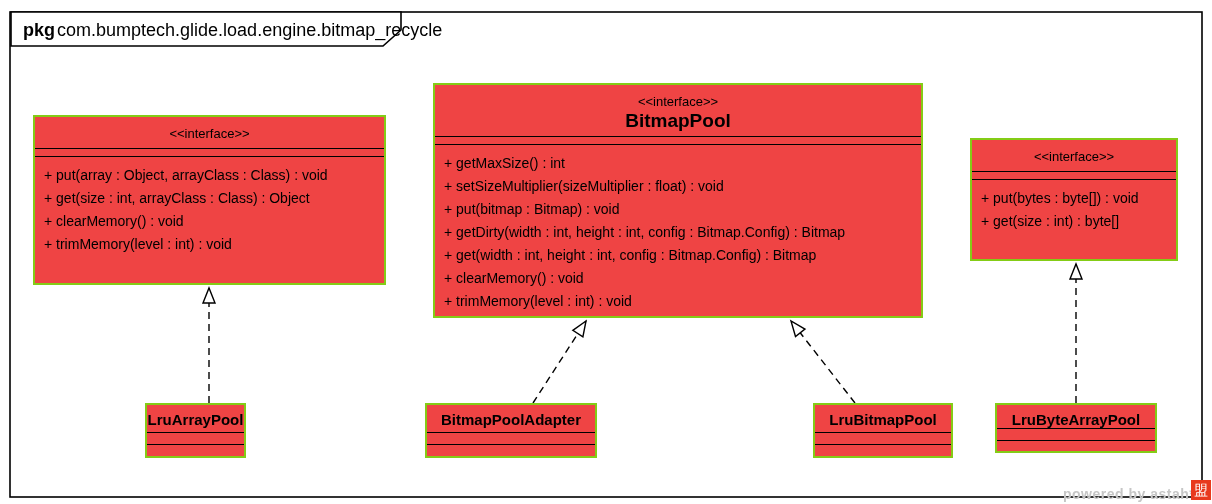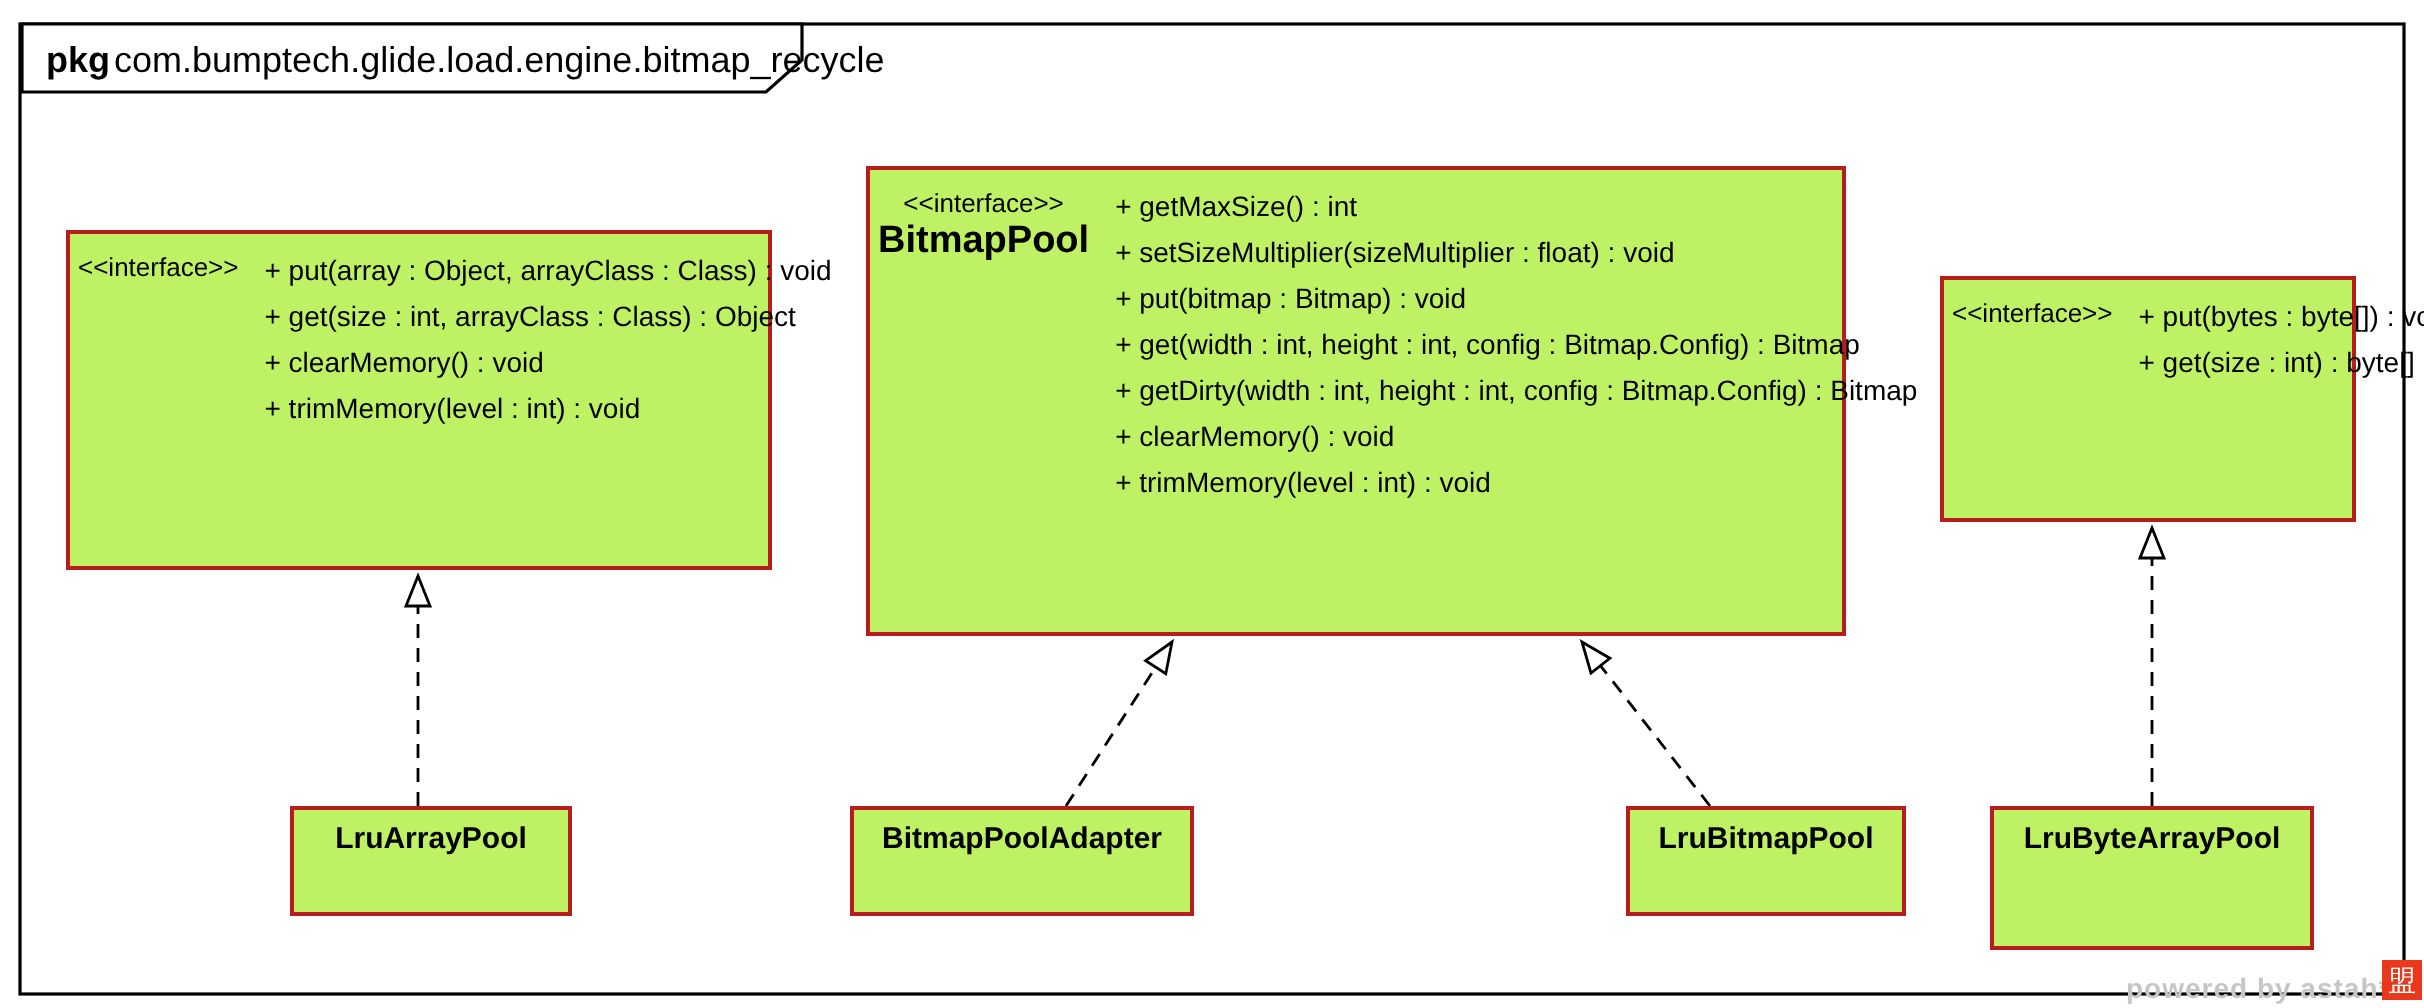--- a/index.html
+++ b/index.html
@@ -24,25 +24,25 @@
     z-index: 2;
     font-size: 18px;
     color: #000;
     white-space: nowrap;
   }
   .pkg-kw { font-weight: bold; margin-right: 2px; }
   
   .uml-box {
     position: absolute;
     z-index: 2;
-    background: #bef264;
-    border: 2px solid #b91c1c;
+    background: #ef4444;
+    border: 2px solid #84cc16;
     box-sizing: border-box;
     display: flex;
-    flex-direction: row;
+    flex-direction: column;
   }
   .if-hdr { text-align: center; padding: 8px 4px 5px 4px; }
   .stereotype { font-size: 13px; line-height: 18px; color: #000; }
   .box-name { font-size: 19px; font-weight: bold; line-height: 20px; color: #000; }
   .empty-strip {
     height: 7px;
     border-top: 1px solid #000;
     border-bottom: 1px solid #000;
   }
   .methods { padding: 7px 0 0 9px; }
@@ -162,57 +162,57 @@
   <div class="uml-box" style="left:433px; top:83px; width:490px; height:235px;">
     <div class="if-hdr">
       <div class="stereotype">&lt;&lt;interface&gt;&gt;</div>
       <div class="box-name">BitmapPool</div>
     </div>
     <div class="empty-strip"></div>
     <div class="methods">
       <div class="m">+ getMaxSize() : int</div>
       <div class="m">+ setSizeMultiplier(sizeMultiplier : float) : void</div>
       <div class="m">+ put(bitmap : Bitmap) : void</div>
+      <div class="m">+ getDirty(width : int, height : int, config : Bitmap.Config) : Bitmap</div>
       <div class="m">+ get(width : int, height : int, config : Bitmap.Config) : Bitmap</div>
-      <div class="m">+ getDirty(width : int, height : int, config : Bitmap.Config) : Bitmap</div>
       <div class="m">+ clearMemory() : void</div>
       <div class="m">+ trimMemory(level : int) : void</div>
     </div>
   </div>
 
   <div class="uml-box" style="left:970px; top:138px; width:208px; height:123px;">
     <div class="if-hdr">
       <div class="stereotype">&lt;&lt;interface&gt;&gt;</div>
     </div>
     <div class="empty-strip"></div>
     <div class="methods">
       <div class="m">+ put(bytes : byte[]) : void</div>
       <div class="m">+ get(size : int) : byte[]</div>
     </div>
   </div>
 
-  <div class="uml-box" style="left:145px; top:403px; width:141px; height:55px;">
+  <div class="uml-box" style="left:145px; top:403px; width:101px; height:55px;">
     <div class="cls-name">LruArrayPool</div>
     <div class="cls-strip"></div>
     <div class="cls-strip"></div>
   </div>
 
   <div class="uml-box" style="left:813px; top:403px; width:140px; height:55px;">
     <div class="cls-name">LruBitmapPool</div>
     <div class="cls-strip"></div>
     <div class="cls-strip"></div>
   </div>
 
   <div class="uml-box" style="left:425px; top:403px; width:172px; height:55px;">
     <div class="cls-name">BitmapPoolAdapter</div>
     <div class="cls-strip"></div>
     <div class="cls-strip"></div>
   </div>
 
-  <div class="uml-box" style="left:995px; top:403px; width:162px; height:72px;">
+  <div class="uml-box" style="left:995px; top:403px; width:162px; height:50px;">
     <div class="cls-name">LruByteArrayPool</div>
     <div class="cls-strip"></div>
     <div class="cls-strip"></div>
   </div>
 
   <div class="watermark">
     <div class="powered">powered by astah*</div>
     <span class="seal">盟</span>
   </div>
 

